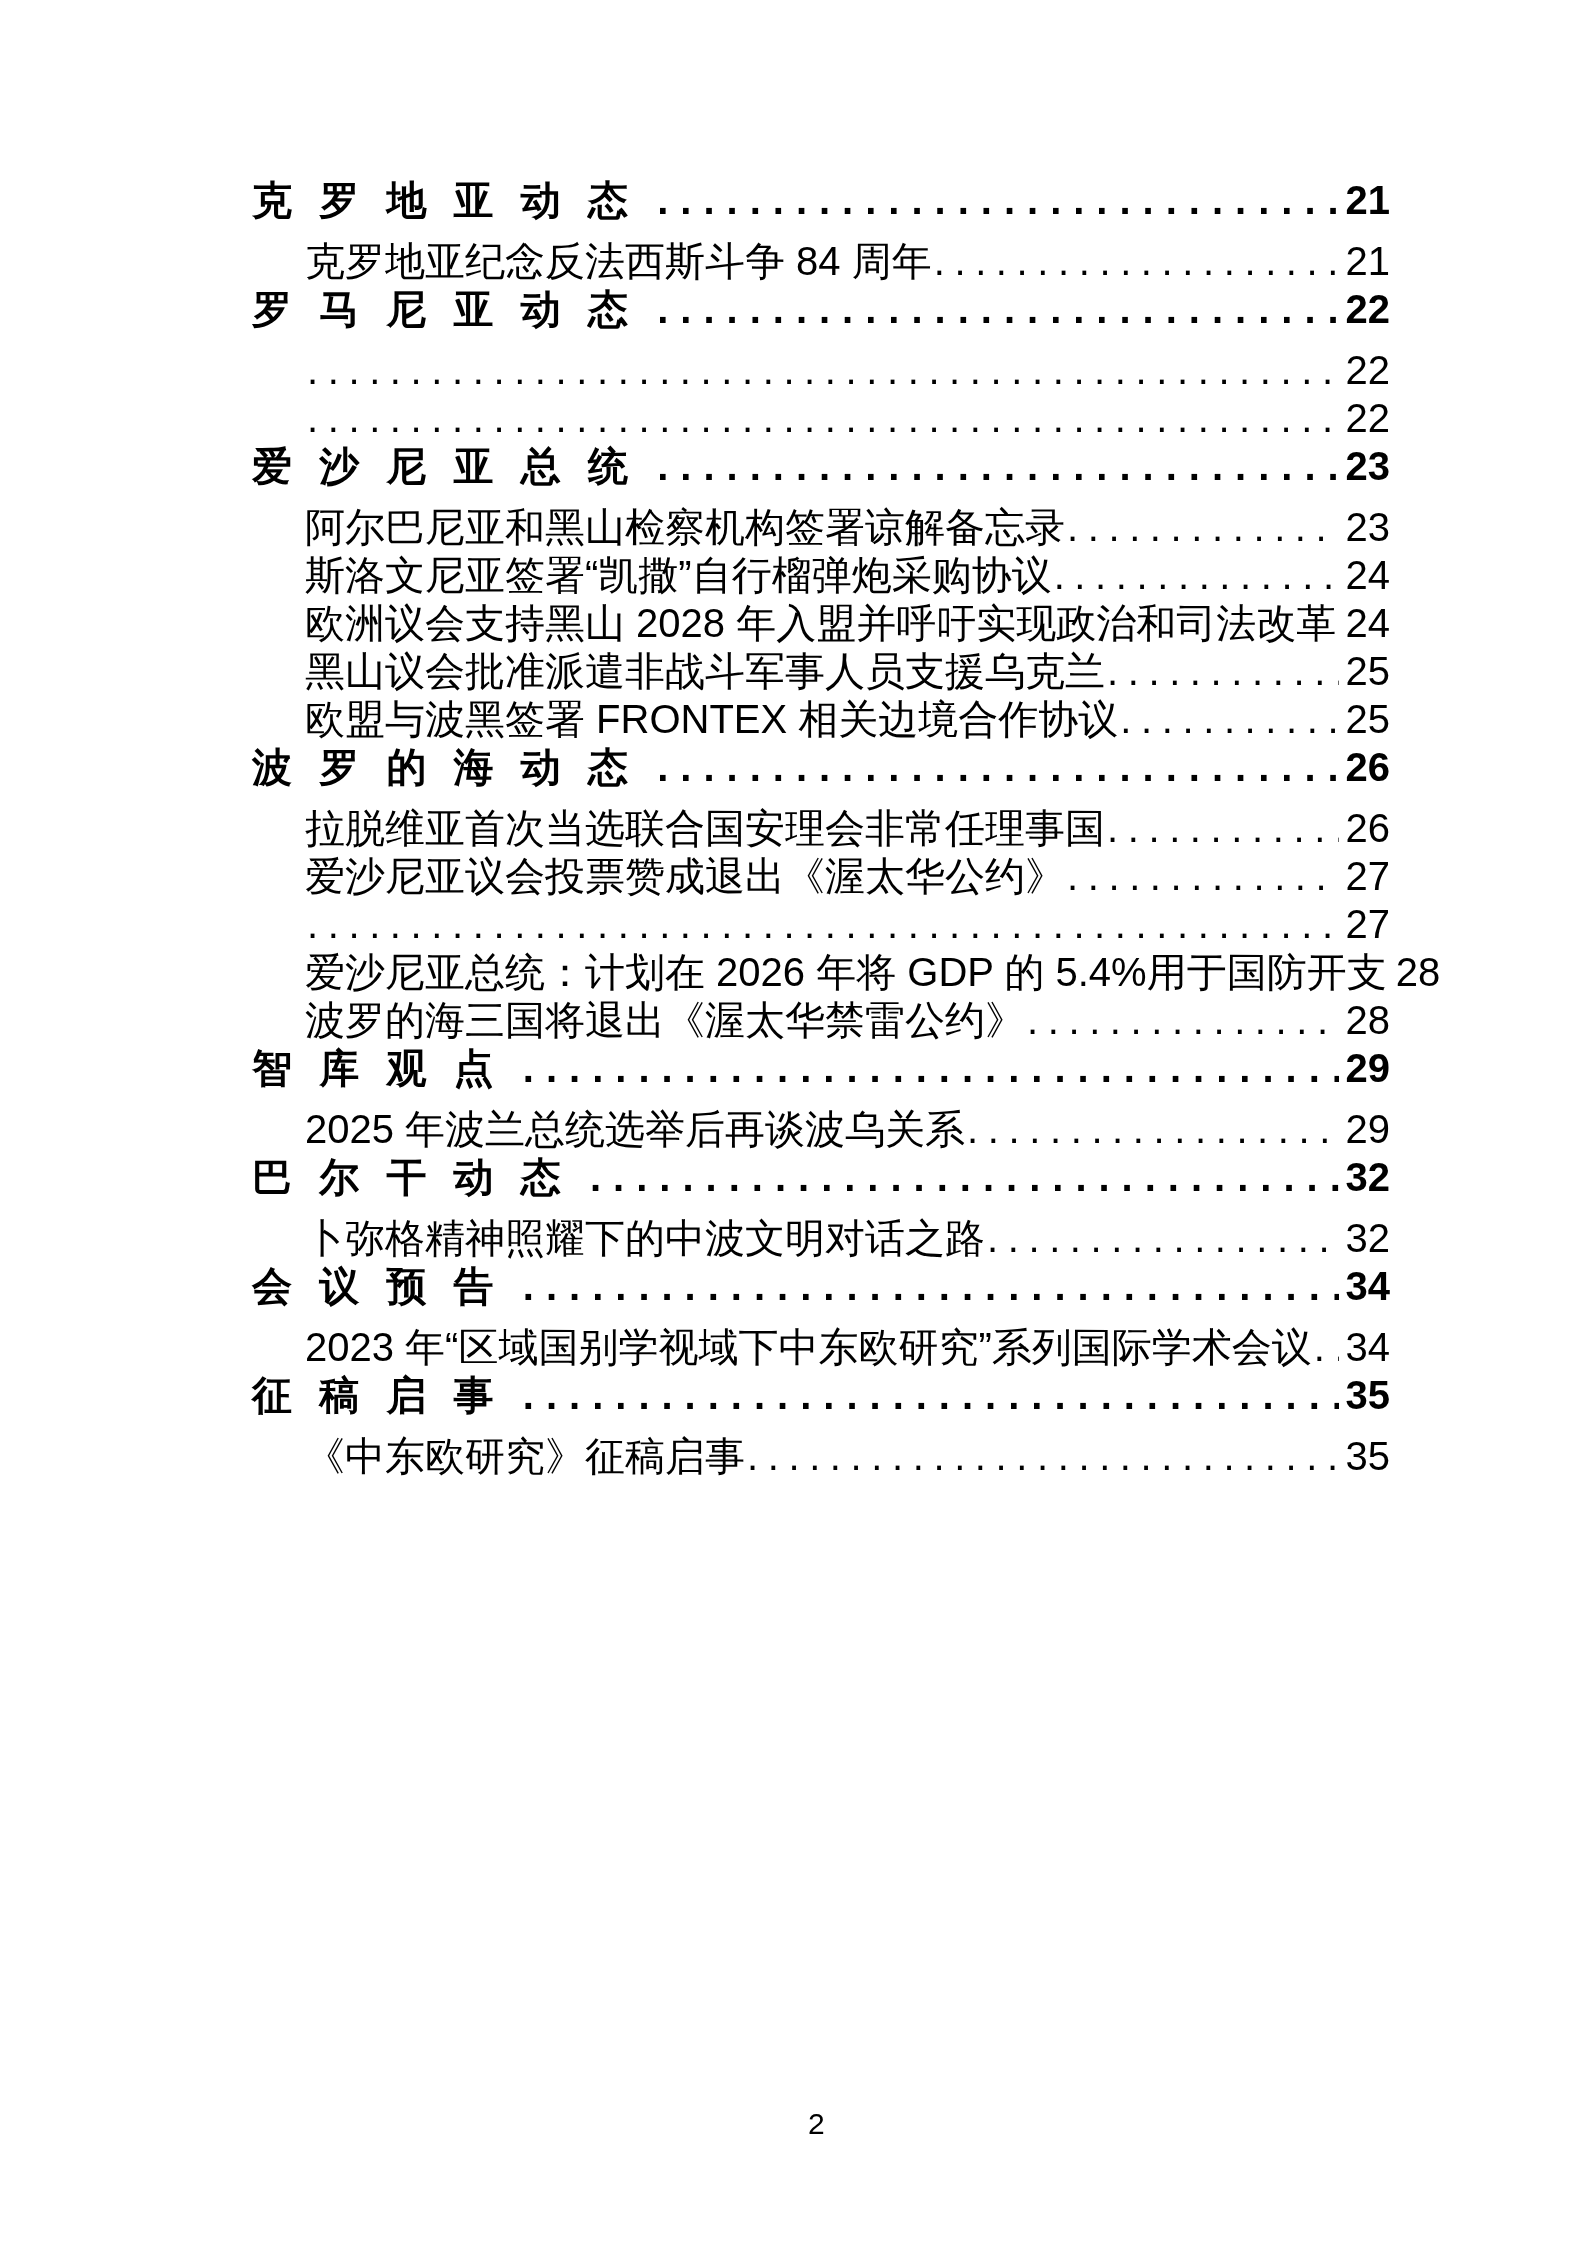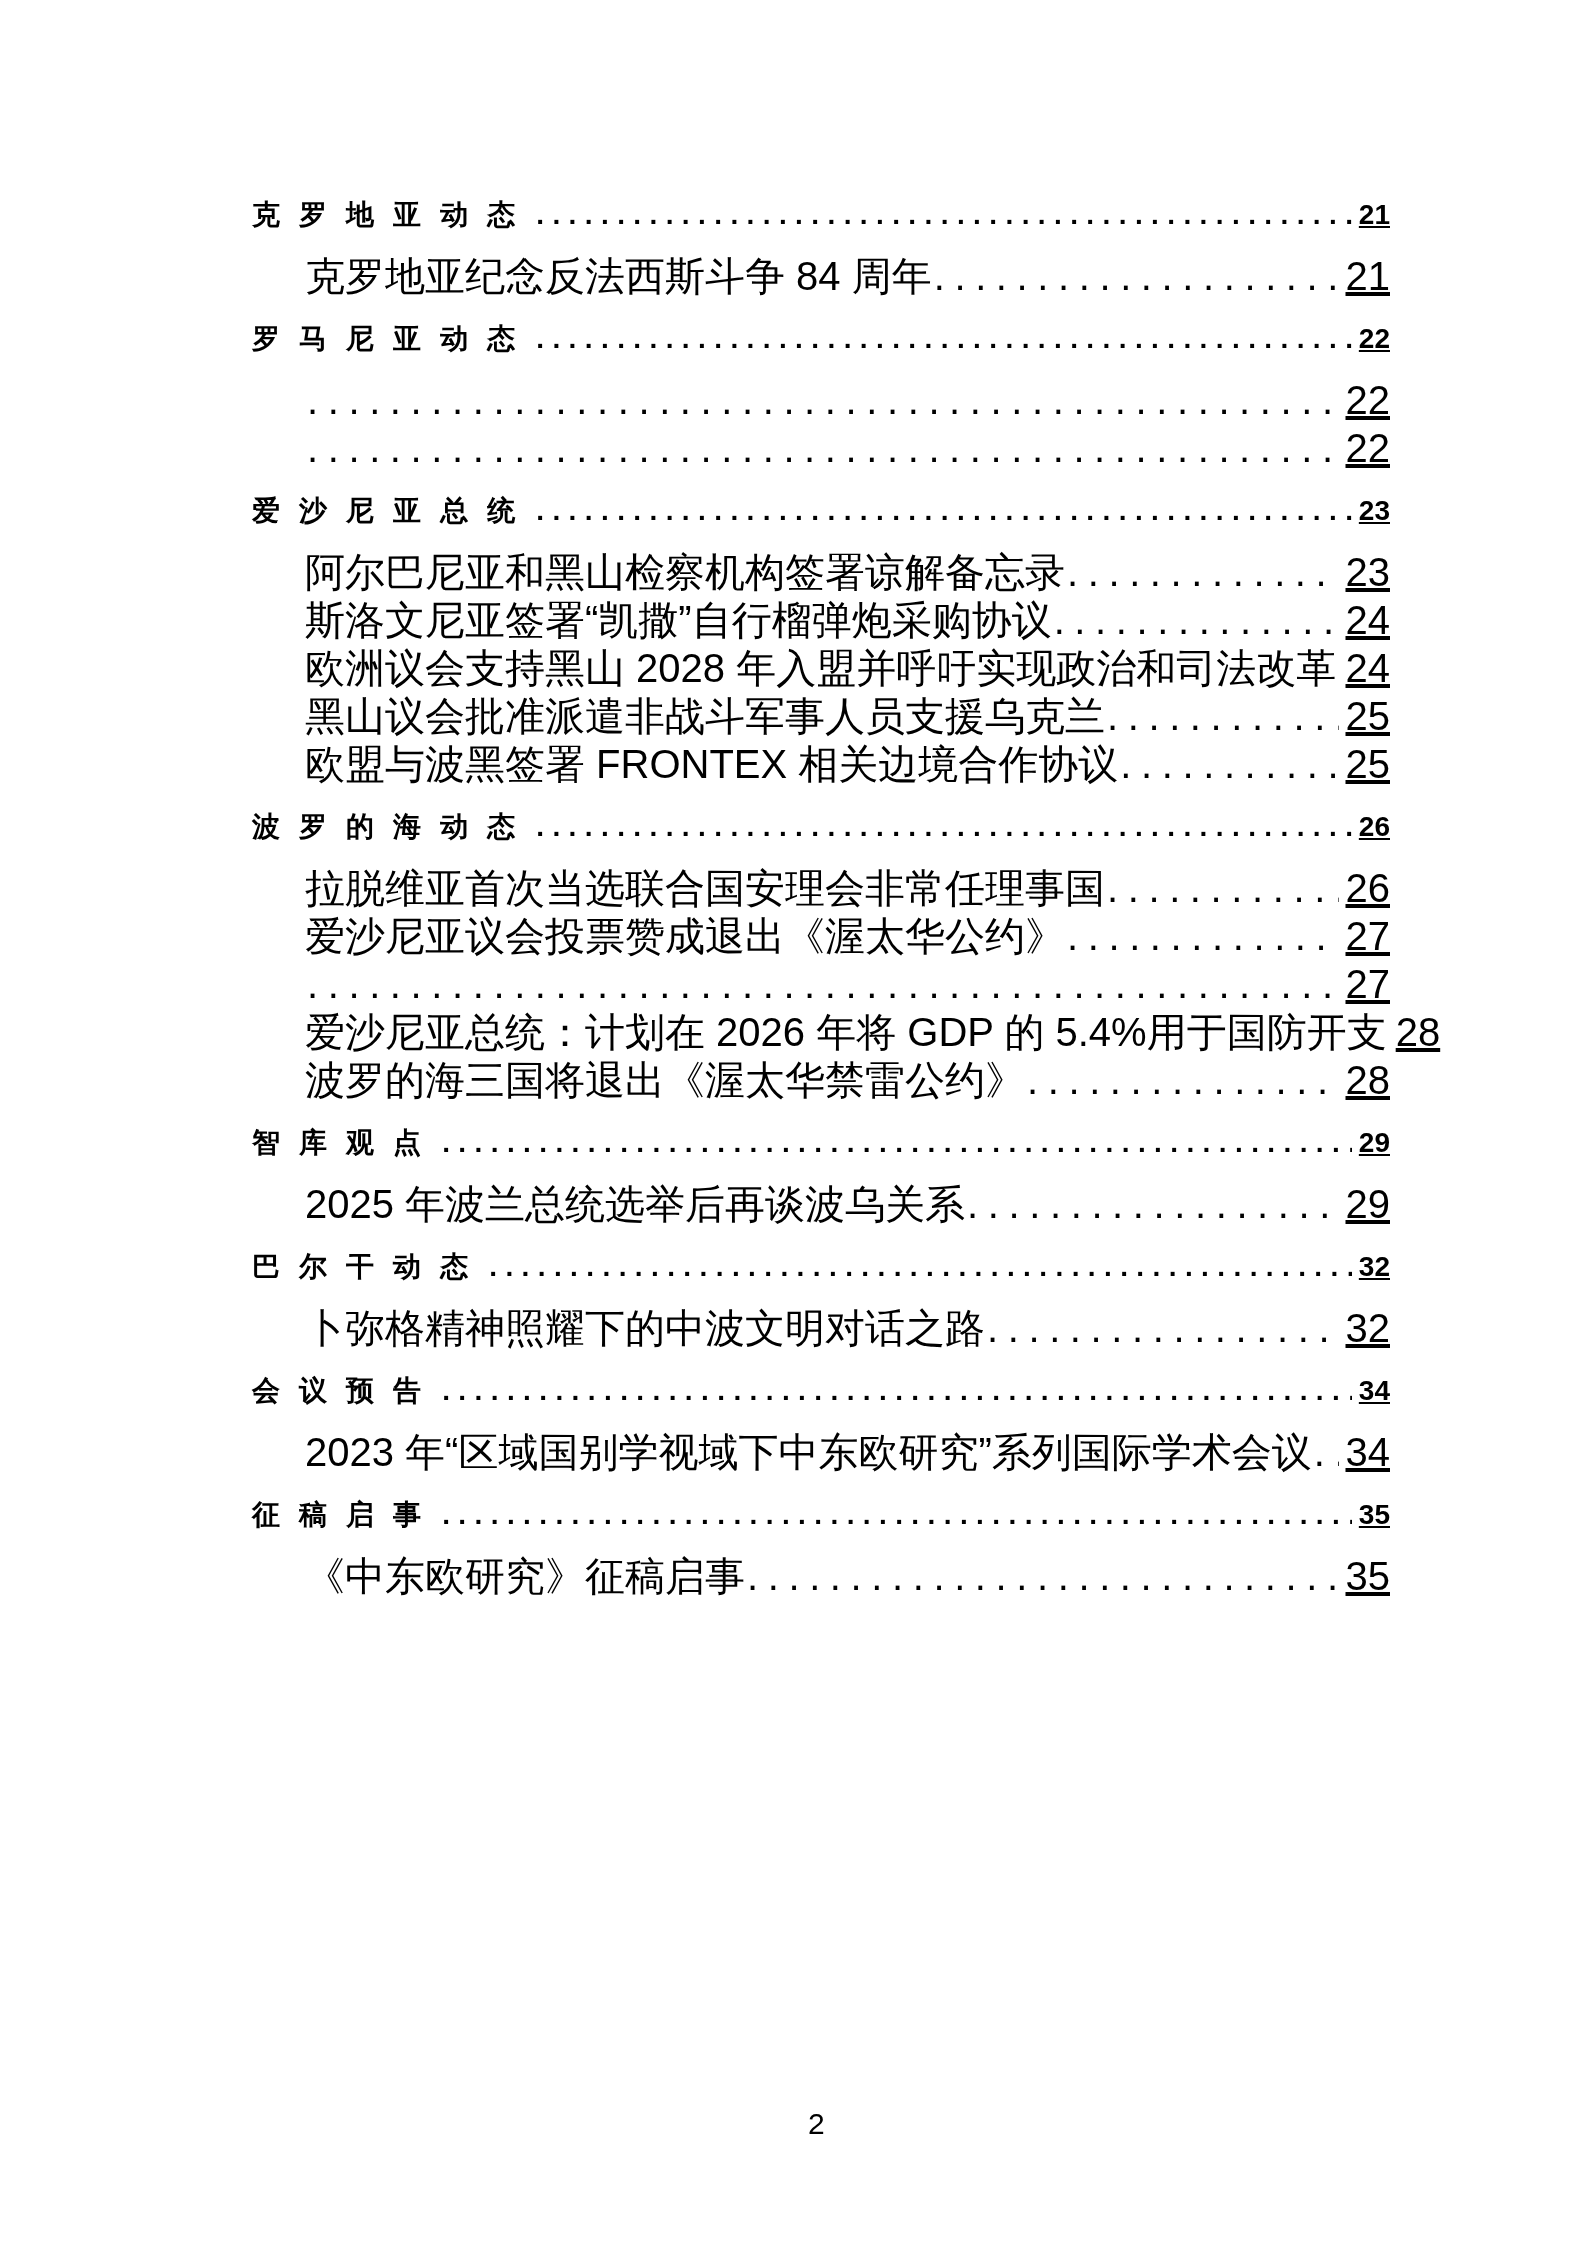--- a/index.html
+++ b/index.html
@@ -21,23 +21,22 @@
     left: 252px;
     top: 176px;
     width: 1138px;
   }
   .row {
     display: flex;
     align-items: baseline;
     line-height: 48px;
   }
   .row.section {
-    font-size: 28px;
+    font-size: 40px;
     font-weight: 700;
-    margin-top: 15px;
     margin-bottom: 13px;
   }
   .row.entry {
     font-size: 40px;
     font-weight: 400;
     padding-left: 53px;
   }
   .title {
     flex: 0 0 auto;
     white-space: nowrap;
@@ -53,21 +52,20 @@
     text-align: right;
     margin: 0 7px 0 2px;
     letter-spacing: 0.24em;
   }
   .section .leader {
     letter-spacing: 0.30em;
   }
   .pagenum {
     flex: 0 0 auto;
     white-space: nowrap;
-    text-decoration: underline;
   }
   .footer-pagenum {
     position: absolute;
     left: 808px;
     top: 2106px;
     font-size: 30px;
     line-height: 36px;
     font-weight: 400;
   }
 </style>

